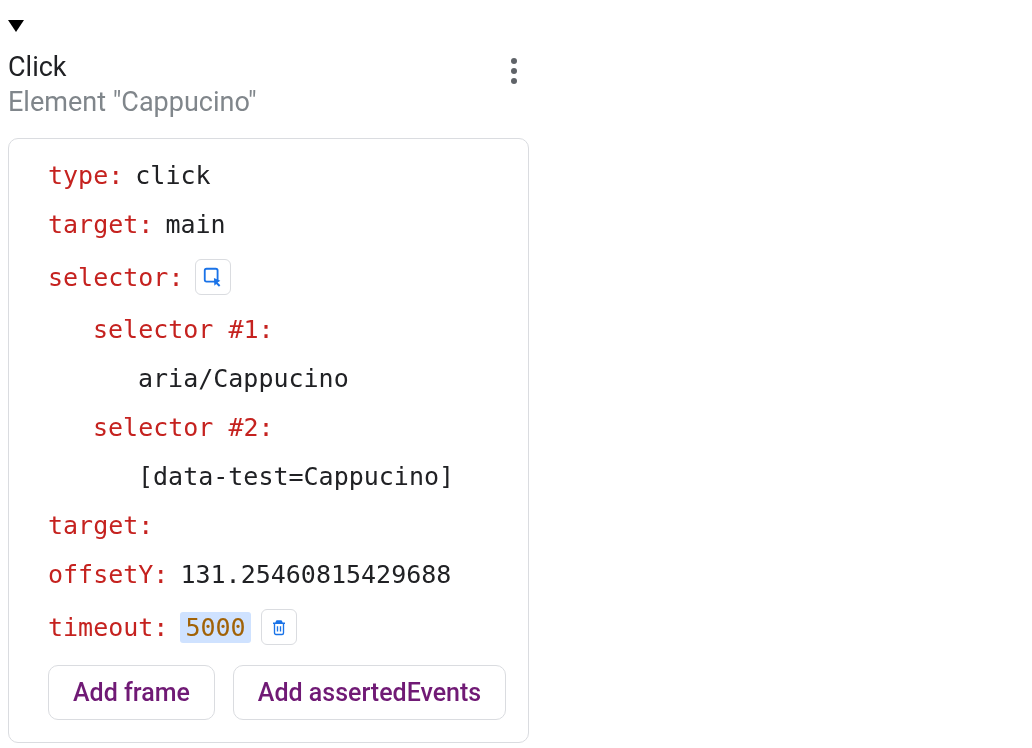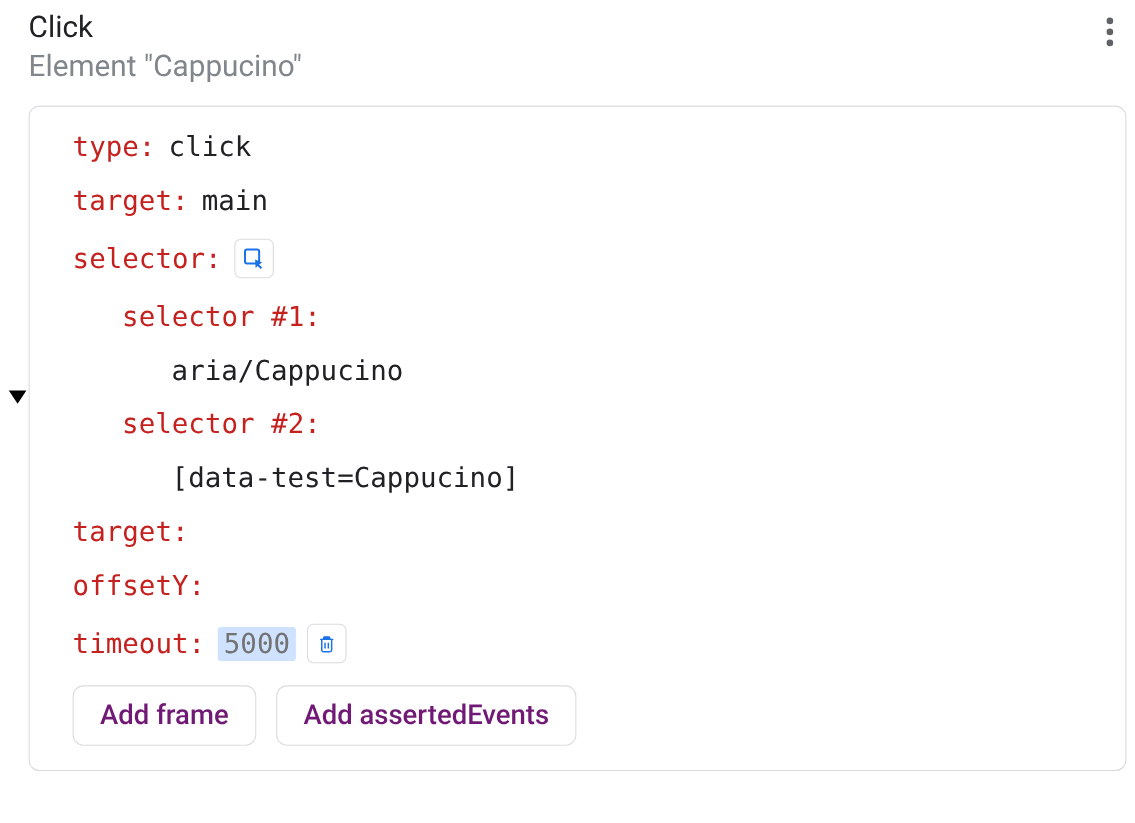--- a/index.html
+++ b/index.html
@@ -9,22 +9,23 @@
     }
     body {
       font-family: -apple-system, BlinkMacSystemFont, "Segoe UI", Roboto, Arial, sans-serif;
       font-size: 24px;
       background: #fff;
       color: #202124;
       padding: 8px;
     }
     .step-container {
       display: flex;
-      align-items: center;
-      gap: 2px;
+      align-items: flex-start;
+      gap: 18px;
+      flex-direction: column;
     }
     .disclosure-triangle {
       width: 0;
       height: 0;
       border-left: 8px solid transparent;
       border-right: 8px solid transparent;
       border-top: 12px solid #000;
       margin-top: 12px;
       flex-shrink: 0;
     }
@@ -127,21 +128,21 @@
     }
     .delete-btn svg {
       width: 18px;
       height: 20px;
     }
     .editable-value {
       display: inline-block;
       background: #cfe2ff;
       border-radius: 3px;
       padding: 1px 5px;
-      color: #737373;
+      color: #a16207;
     }
     .button-row {
       display: flex;
       gap: 18px;
       margin-top: 16px;
     }
     .chip-button {
       border: 1px solid #dadce0;
       border-radius: 10px;
       background: #fff;
@@ -213,20 +214,21 @@
       </div>
 
       <div class="kv-row">
         <span class="key">target</span>
           <span class="colon">:</span>
       </div>
 
       <div class="kv-row">
         <span class="key">offsetY</span>
           <span class="colon">:</span>
+        <span class="value">131.25460815429688</span>
       </div>
 
       <div class="kv-row">
         <span class="key">timeout</span>
           <span class="colon">:</span>
         <span class="value">
           <span class="editable-value">5000</span>
         </span>
         <button class="delete-btn">
           <svg viewBox="0 0 24 24">

